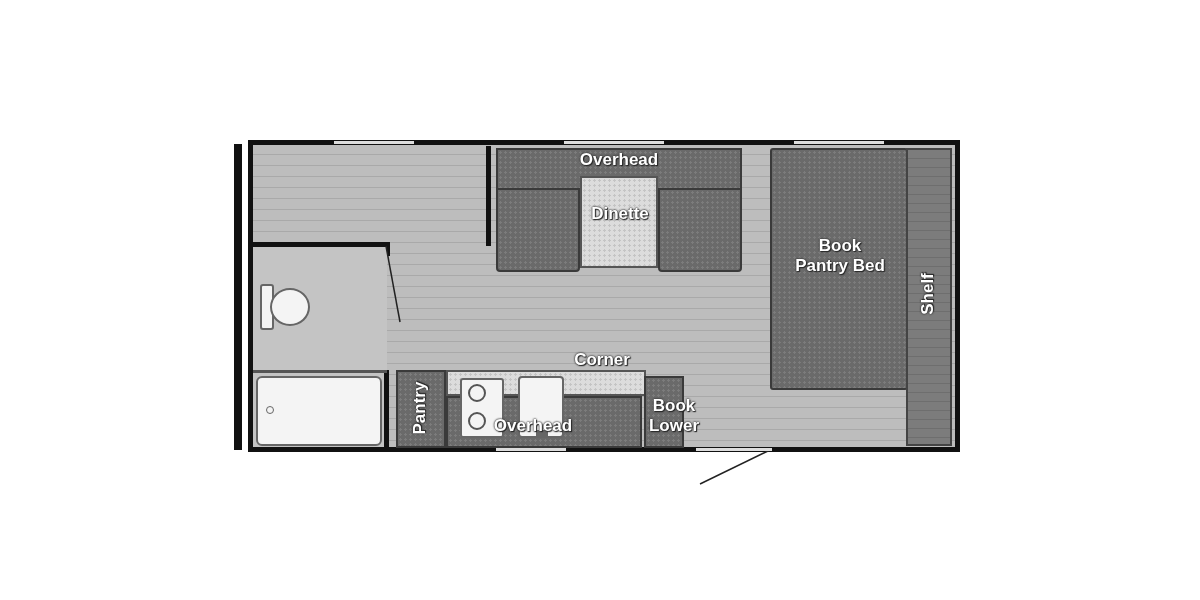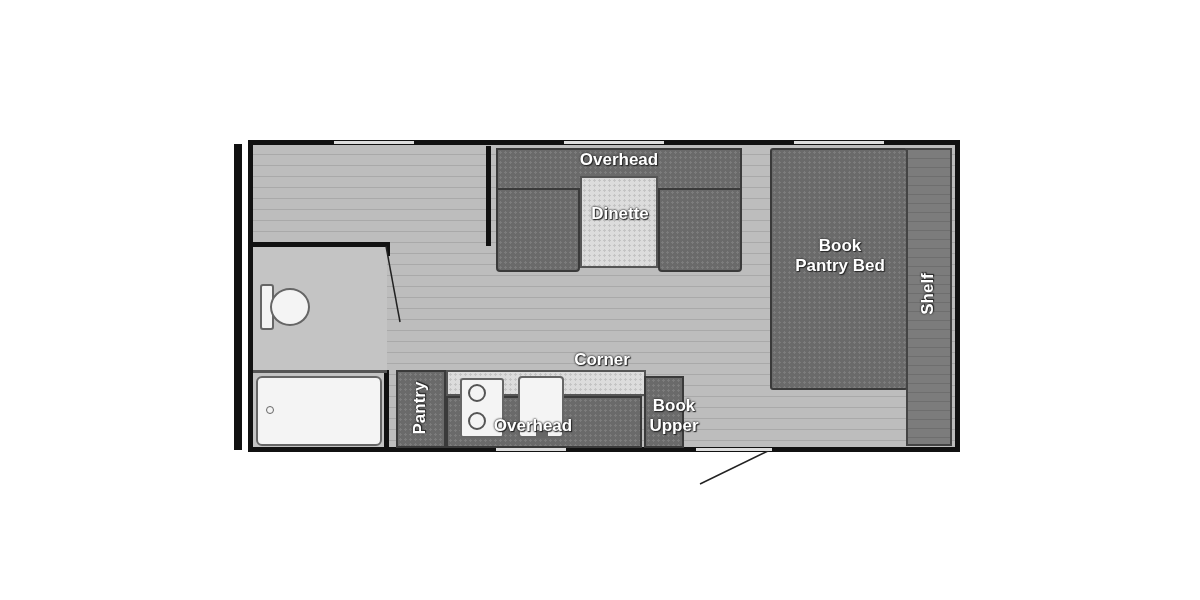--- a/index.html
+++ b/index.html
@@ -85,20 +85,20 @@
     <div class="abs" style="left:6px;top:32px;width:18px;height:18px;border-radius:50%;border:2px solid #555;box-sizing:border-box;"></div>
   </div>
   <div class="abs fixture" style="left:284px;top:236px;width:46px;height:62px;border-radius:4px;">
     <div class="abs" style="left:16px;top:52px;width:12px;height:6px;background:#666;"></div>
   </div>
   <div class="abs lbl" style="left:244px;top:276px;width:110px;">Overhead</div>
 
   <div class="abs furn" style="left:410px;top:236px;width:40px;height:72px;"></div>
   <div class="abs lbl" style="left:410px;top:256px;width:60px;">
     <div>Book</div>
-    <div>Upper</div>
+    <div>Lower</div>
   </div>
 
   <svg class="abs" style="left:460px;top:308px;" width="80" height="40">
     <line x1="76" y1="2" x2="6" y2="36" stroke="#222" stroke-width="1.5"></line>
   </svg>
   <div class="abs" style="left:462px;top:308px;width:76px;height:3px;background:#ddd;"></div>
 </div>
 
 </body></html>

